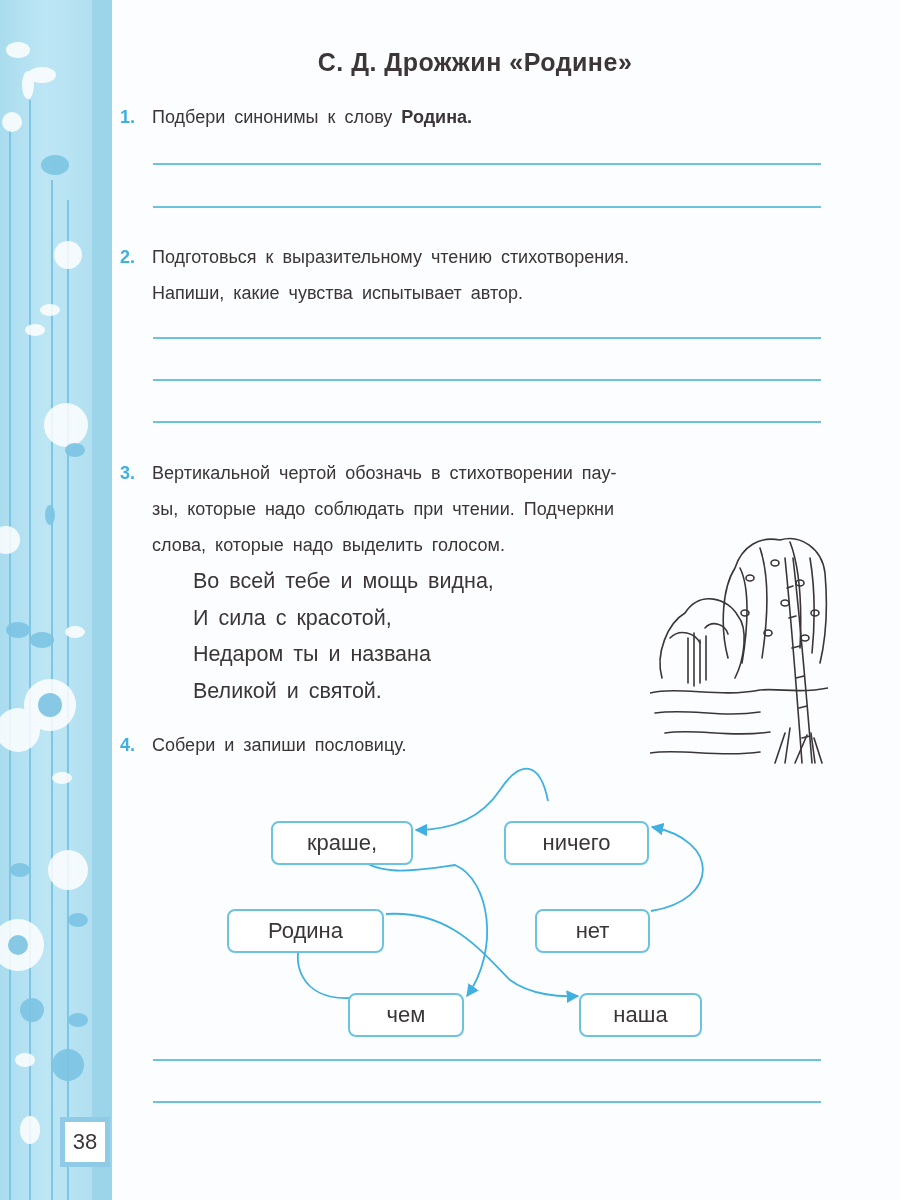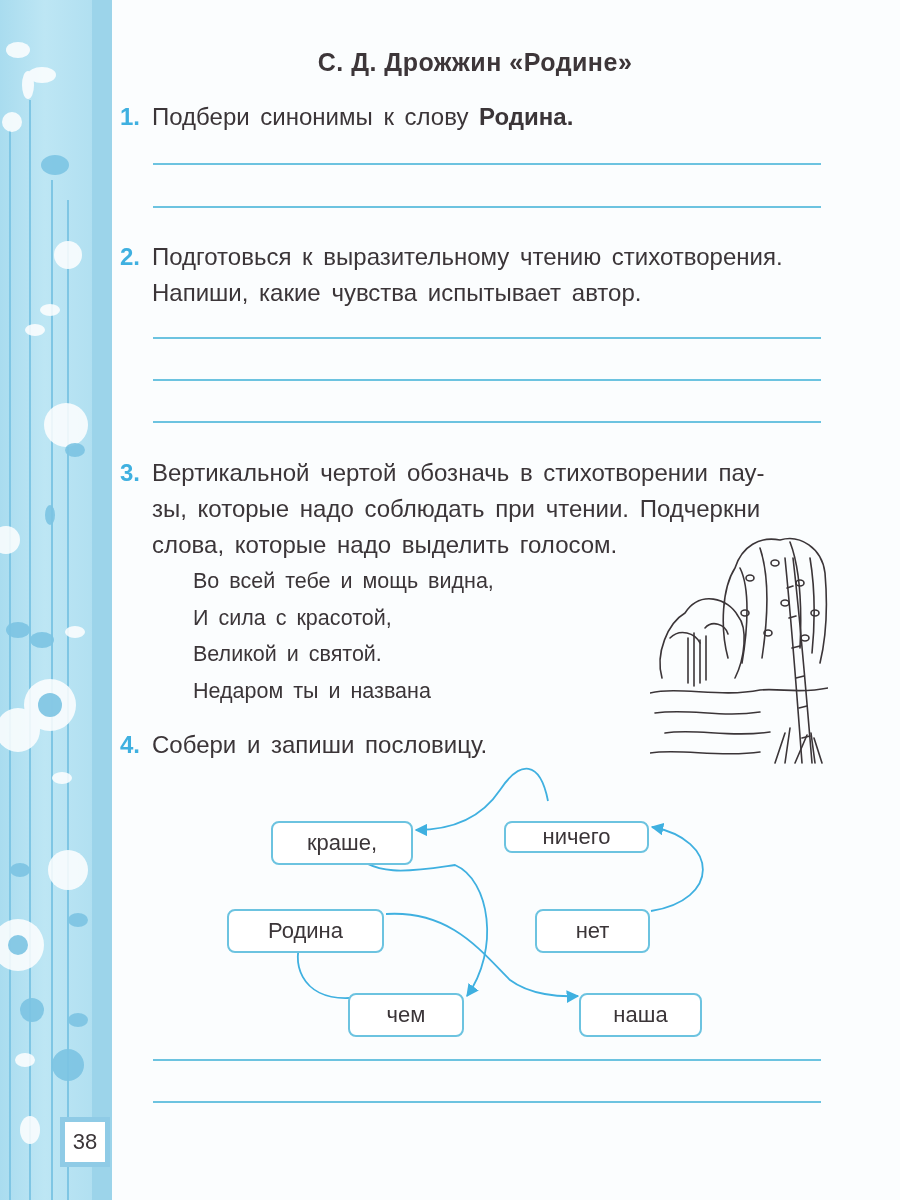--- a/index.html
+++ b/index.html
@@ -29,21 +29,21 @@
     width:100%; height:100%; background:#fff;
     display:flex; align-items:center; justify-content:center;
     font-size:22px; color:#3b3538;
   }
 
   .title {
     position:absolute; left:0; width:900px; top:48px;
     text-align:center; font-weight:bold; font-size:25px; letter-spacing:0.5px;
     padding-left:50px; box-sizing:border-box; color:#3d3639;
   }
-  .task { position:absolute; left:120px; font-size:24px; line-height:36px; word-spacing:4px; }
+  .task { position:absolute; left:120px; font-size:18px; line-height:36px; word-spacing:4px; }
   .task .num { color:#3fb0e0; font-weight:bold; display:inline-block; width:32px; }
   .task .text-line { display:block; padding-left:32px; }
   .task .text-line.first { padding-left:0; }
   .task b { font-weight:bold; }
 
   .write-line {
     position:absolute; left:153px; width:668px; height:0;
     border-top:2px solid #6cc3e0;
   }
   .poem { position:absolute; left:193px; top:563px; font-size:21.5px; line-height:36.5px; word-spacing:4px; }
@@ -127,22 +127,22 @@
 <div class="write-line" style="top:421px;"></div>
 
 <div class="task" style="top:455px;">
   <span class="text-line first"><span class="num">3.</span><span>Вертикальной чертой обозначь в стихотворении пау-</span></span>
   <span class="text-line">зы, которые надо соблюдать при чтении. Подчеркни</span>
   <span class="text-line">слова, которые надо выделить голосом.</span>
 </div>
 <div class="poem">
   <div>Во всей тебе и мощь видна,</div>
   <div>И сила с красотой,</div>
+  <div>Недаром ты и названа</div>
   <div>Великой и святой.</div>
-  <div>Недаром ты и названа</div>
 </div>
 
 <svg class="illustration" viewBox="0 0 178 240">
   <g fill="none" stroke="#3b3538" stroke-width="1.6" stroke-linecap="round">
 
     <path d="M12 150 C5 125 18 95 35 85 C50 62 78 70 88 88 C98 100 95 130 85 150"></path>
     <path d="M20 110 C30 100 45 105 50 115 M55 100 C62 92 75 96 78 106"></path>
     <line x1="38" y1="110" x2="38" y2="155"></line>
       <line x1="44" y1="105" x2="44" y2="158"></line>
     <line x1="50" y1="112" x2="50" y2="155"></line>
@@ -190,20 +190,20 @@
 
     <path d="M352 849 C370 880 420 870 455 865 C490 880 500 950 467 996" marker-end="url(#arr)"></path>
 
     <path d="M349 998 C300 1000 290 960 303 937" marker-end="url(#arr)"></path>
 
     <path d="M386 914 C450 910 480 950 510 980 C530 995 560 997 578 996" marker-end="url(#arr)"></path>
   </g>
 </svg>
 
 <div class="word-box" style="left:271px;top:804px;width:142px;height:44px;">краше,</div>
-<div class="word-box" style="left:504px;top:804px;width:145px;height:32px;">ничего</div>
+<div class="word-box" style="left:504px;top:804px;width:145px;height:44px;">ничего</div>
 <div class="word-box" style="left:227px;top:892px;width:157px;height:44px;">Родина</div>
 <div class="word-box" style="left:535px;top:892px;width:115px;height:44px;">нет</div>
 <div class="word-box" style="left:348px;top:976px;width:116px;height:44px;">чем</div>
 <div class="word-box" style="left:579px;top:976px;width:123px;height:44px;border-radius:8px;">наша</div>
 
 <div class="write-line" style="top:1059px;"></div>
 <div class="write-line" style="top:1101px;"></div>
 
 </body></html>

